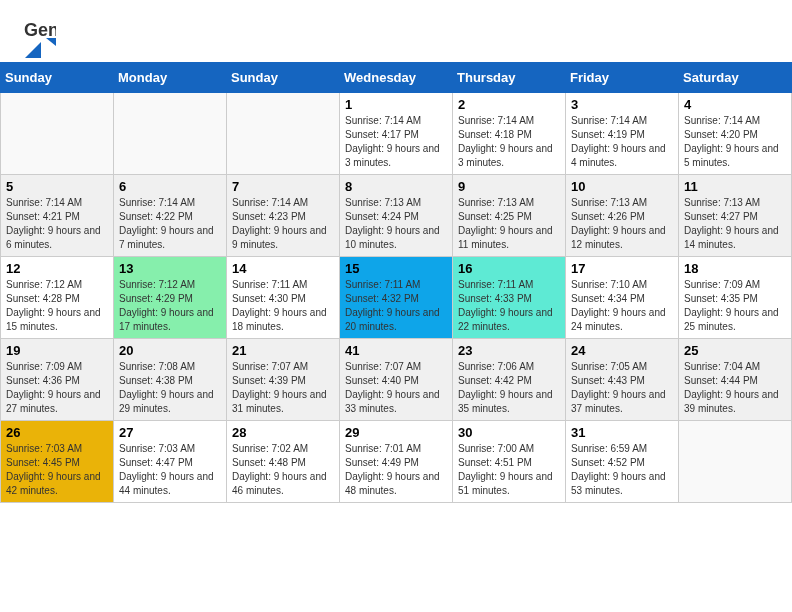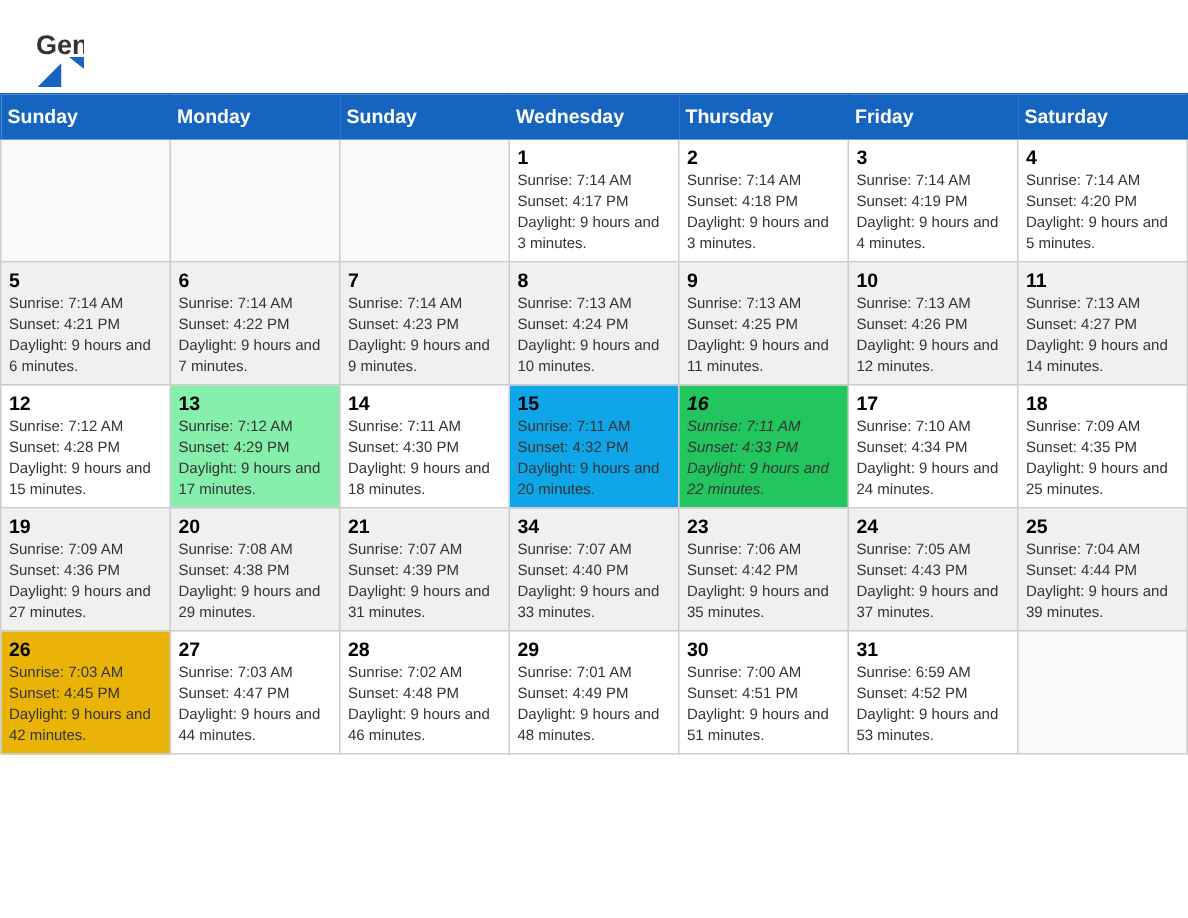--- a/index.html
+++ b/index.html
@@ -187,21 +187,21 @@
           <div class="day-info"><span>Sunrise: 7:12 AM</span><br><span>Sunset: 4:29 PM</span><br><span>Daylight: 9 hours and 17 minutes.</span></div>
         </td>
         <td style="background: rgb(255, 255, 255);">
           <span class="day-num">14</span>
           <div class="day-info"><span>Sunrise: 7:11 AM</span><br><span>Sunset: 4:30 PM</span><br><span>Daylight: 9 hours and 18 minutes.</span></div>
         </td>
         <td style="background: #0ea5e9;">
           <span class="day-num">15</span>
           <div class="day-info"><span>Sunrise: 7:11 AM</span><br><span>Sunset: 4:32 PM</span><br><span>Daylight: 9 hours and 20 minutes.</span></div>
         </td>
-        <td style="background: #22c55e; font-style: italic;">
+        <td style="background: #5eead4;">
           <span class="day-num">16</span>
           <div class="day-info"><span>Sunrise: 7:11 AM</span><br><span>Sunset: 4:33 PM</span><br><span>Daylight: 9 hours and 22 minutes.</span></div>
         </td>
         <td style="background: rgb(255, 255, 255);">
           <span class="day-num">17</span>
           <div class="day-info"><span>Sunrise: 7:10 AM</span><br><span>Sunset: 4:34 PM</span><br><span>Daylight: 9 hours and 24 minutes.</span></div>
         </td>
         <td style="background: rgb(255, 255, 255);">
           <span class="day-num">18</span>
           <div class="day-info"><span>Sunrise: 7:09 AM</span><br><span>Sunset: 4:35 PM</span><br><span>Daylight: 9 hours and 25 minutes.</span></div>
@@ -214,21 +214,21 @@
         </td>
         <td style="background: rgb(240, 240, 240);">
           <span class="day-num">20</span>
           <div class="day-info"><span>Sunrise: 7:08 AM</span><br><span>Sunset: 4:38 PM</span><br><span>Daylight: 9 hours and 29 minutes.</span></div>
         </td>
         <td style="background: rgb(240, 240, 240); margin-top: 32px;">
           <span class="day-num">21</span>
           <div class="day-info"><span>Sunrise: 7:07 AM</span><br><span>Sunset: 4:39 PM</span><br><span>Daylight: 9 hours and 31 minutes.</span></div>
         </td>
         <td style="background: rgb(240, 240, 240);">
-          <span class="day-num">34</span>
+          <span class="day-num">41</span>
           <div class="day-info"><span>Sunrise: 7:07 AM</span><br><span>Sunset: 4:40 PM</span><br><span>Daylight: 9 hours and 33 minutes.</span></div>
         </td>
         <td style="background: rgb(240, 240, 240);">
           <span class="day-num">23</span>
           <div class="day-info"><span>Sunrise: 7:06 AM</span><br><span>Sunset: 4:42 PM</span><br><span>Daylight: 9 hours and 35 minutes.</span></div>
         </td>
         <td style="background: rgb(240, 240, 240);">
           <span class="day-num">24</span>
           <div class="day-info"><span>Sunrise: 7:05 AM</span><br><span>Sunset: 4:43 PM</span><br><span>Daylight: 9 hours and 37 minutes.</span></div>
         </td>

